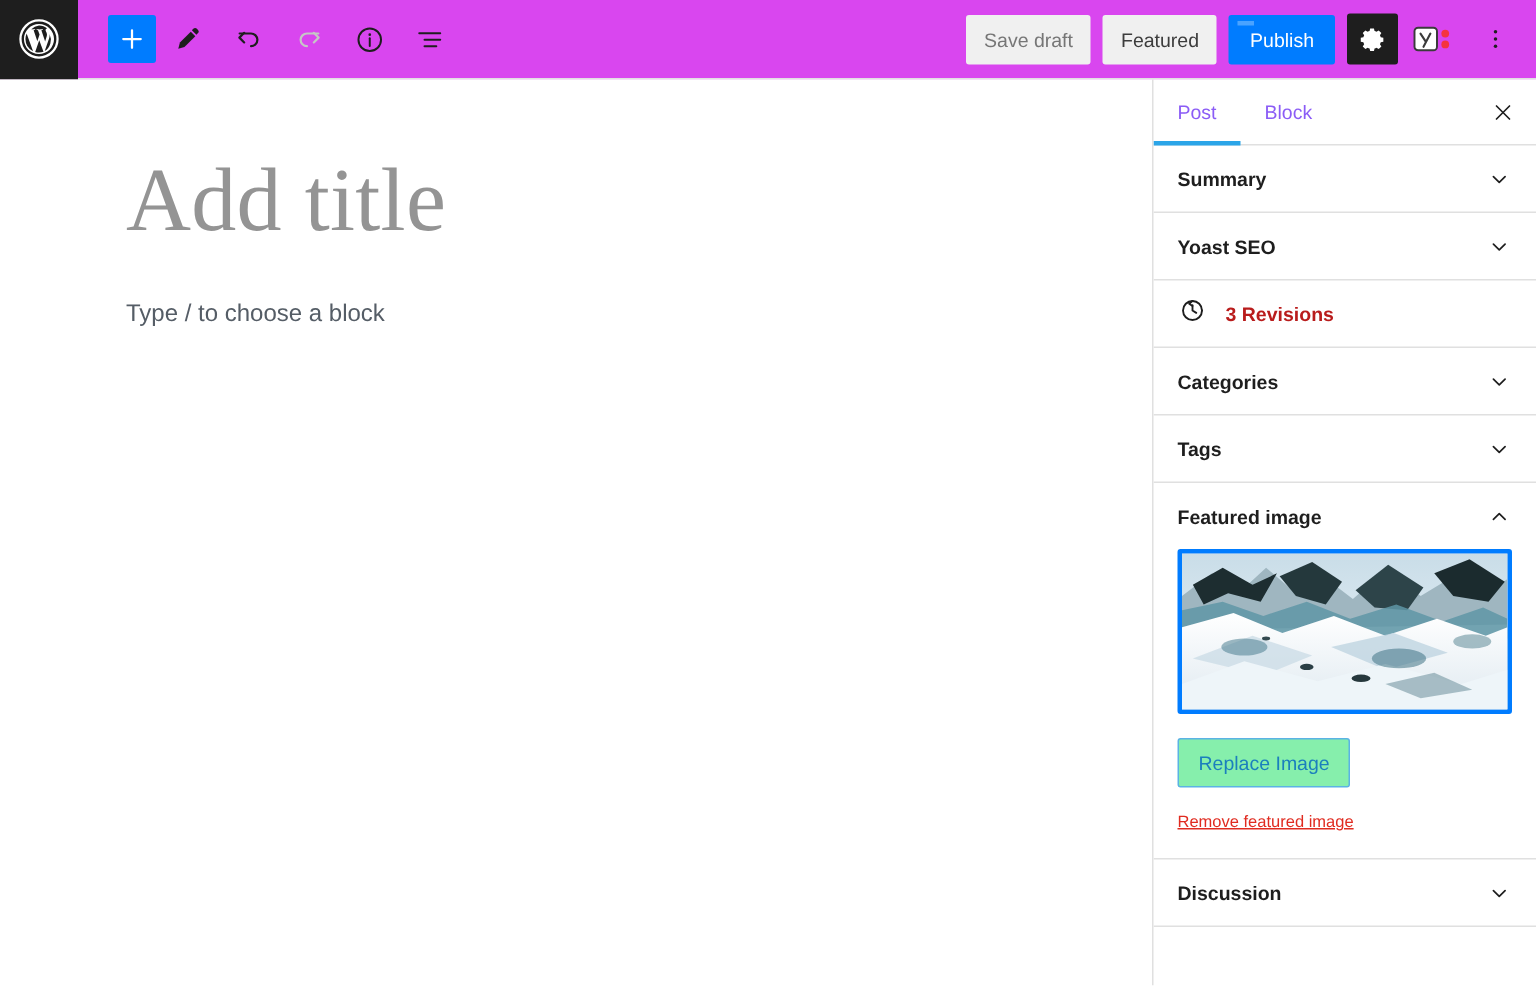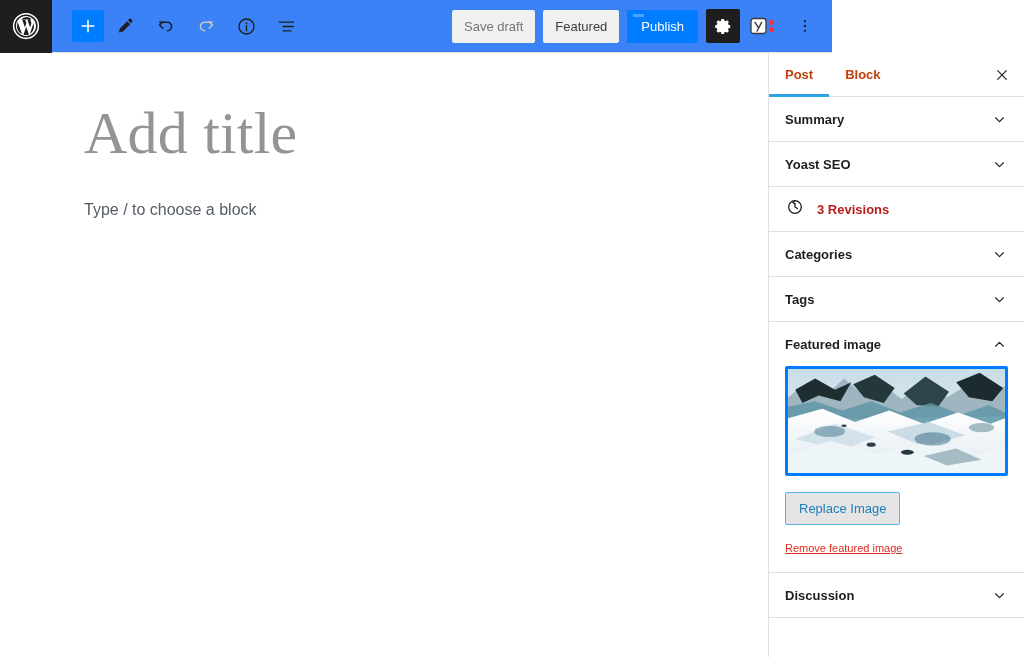--- a/index.html
+++ b/index.html
@@ -17,23 +17,23 @@
     position: relative;
     width: 1024px;
     height: 657px;
     background: #ffffff;
   }
 
   
   .header {
     position: absolute;
     top: 0; left: 0;
-    width: 832px;
+    width: 1024px;
     height: 53px;
-    background: #3b82f6;
+    background: #d946ef;
     border-bottom: 1px solid #e0e0e0;
     display: flex;
     align-items: center;
   }
 
   .wp-logo-btn {
     width: 52px;
     height: 53px;
     background: #1e1e1e;
     display: flex;
@@ -201,27 +201,26 @@
     height: 44px;
     border-bottom: 1px solid #e0e0e0;
     position: relative;
   }
 
   .sb-tab {
     padding: 0 16px;
     display: flex;
     align-items: center;
     font-size: 13px;
-    color: #c2410c;
+    color: #8b5cf6;
     cursor: pointer;
     background: transparent;
     border: none;
     font-family: "Liberation Sans", sans-serif;
     position: relative;
-    font-weight: bold;
   }
   .sb-tab.active::after {
     content: "";
     position: absolute;
     left: 0; right: 0; bottom: -1px;
     height: 3px;
     background: #2ba5e8;
   }
 
   .sb-close {
@@ -294,21 +293,21 @@
     position: relative;
     cursor: pointer;
     background: #dfe9ee;
   }
   .featured-thumb svg { display: block; width: 100%; height: 100%; }
 
   .replace-btn {
     margin-top: 16px;
     display: inline-block;
     border: 1px solid #5bb3e4;
-    background: #e5e5e5;
+    background: #86efac;
     color: #1b7fbd;
     font-size: 13px;
     border-radius: 2px;
     padding: 8px 13px;
     cursor: pointer;
     font-family: "Liberation Sans", sans-serif;
   }
 
   .remove-link {
     display: block;

